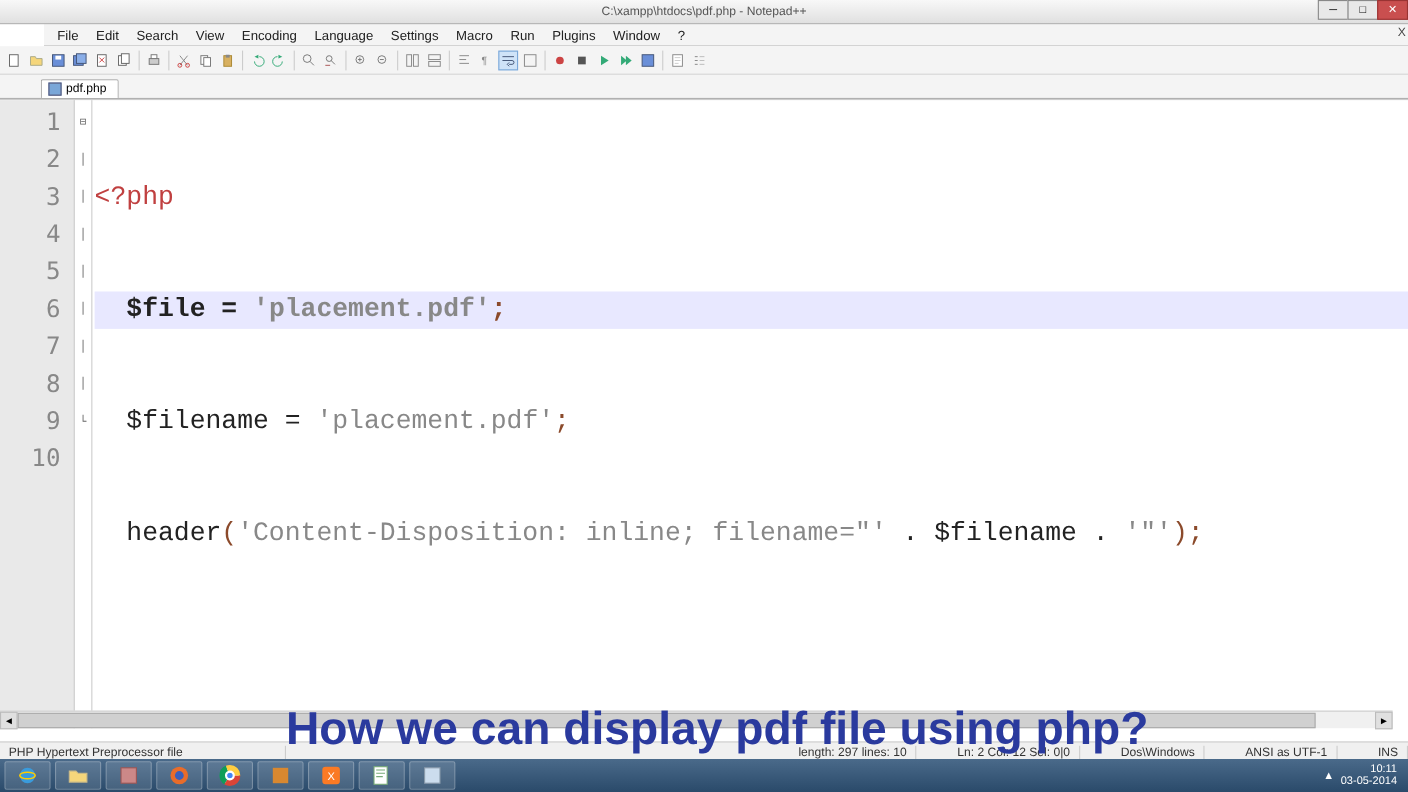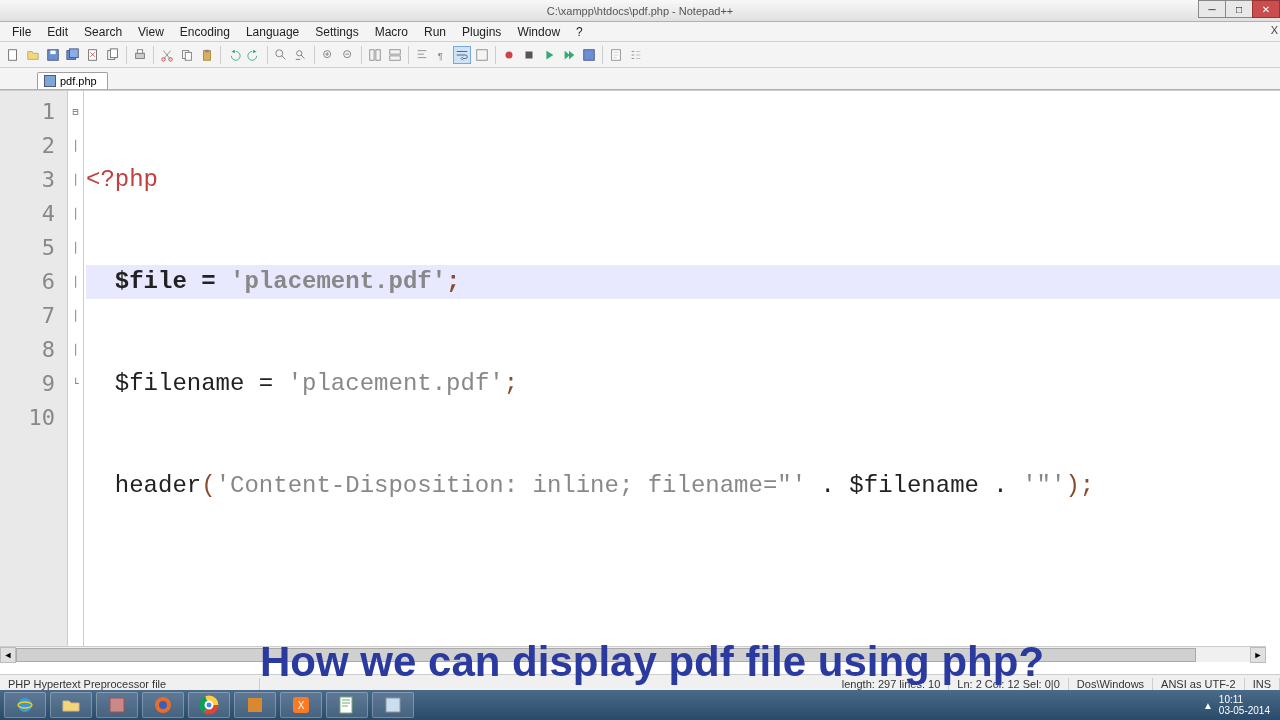--- a/index.html
+++ b/index.html
@@ -7,21 +7,21 @@
 
 
 .titlebar { height:22px; background:linear-gradient(#f8f8f8,#e0e0e0); border-bottom:1px solid #b0b0b0; display:flex; align-items:center; position:relative;text-align:center; }
 .titlebar .title { position:absolute; left:50%; transform:translateX(-50%); color:#555; font-size:11px; }
 .winbtns { position:absolute; right:0; top:0; display:flex; }
 .winbtn { width:28px; height:18px; border:1px solid #888; display:flex; align-items:center; justify-content:center; font-size:10px; background:#e8e8e8; margin-left:-1px; }
 .winbtn.close { background:#c94f4f; color:#fff; border-color:#933; }
 .xclose { position:absolute; right:2px; top:24px; font-size:11px; color:#444; cursor:pointer; }
 
 
-.menubar { height:20px; display:flex; align-items:center; padding:0 4px; background:#f4f4f4; border-bottom:1px solid #d0d0d0; }
+.menubar { height:20px; display:flex; align-items:center; padding:0 4px; background:#f4f4f4; border-bottom:1px solid #d0d0d0;margin-left:40px; }
 .menubar span { padding:2px 8px; font-size:12px; color:#222; }
 
 
 .toolbar { height:26px; display:flex; align-items:center; padding:0 4px; gap:2px; background:#f4f4f4; border-bottom:1px solid #d0d0d0; }
 .tbtn { width:18px; height:18px; border:1px solid transparent; display:flex; align-items:center; justify-content:center; }
 .tbtn svg { width:14px; height:14px; }
 .tsep { width:1px; height:18px; background:#ccc; margin:0 2px; }
 .tbtn.active { background:#cfe3f8; border:1px solid #7aa7d8; }
 
 
@@ -43,34 +43,34 @@
 .func { color:#222; }
 .punc { color:#8b4a2b; }
 
 
 .hscroll { position:absolute; bottom:58px; left:0; right:14px; height:16px; background:#f0f0f0; border-top:1px solid #ccc; display:flex; align-items:center; }
 .hscroll .arrow { width:16px; height:16px; background:#e0e0e0; border:1px solid #bbb; display:flex; align-items:center; justify-content:center; font-size:9px; }
 .hscroll .track { flex:1; height:16px; position:relative; }
 .hscroll .thumb { position:absolute; left:0; width:1180px; height:14px; top:1px; background:#d0d0d0; border:1px solid #aaa; }
 
 
-.statusbar { position:absolute; bottom:28px; left:0; right:0; height:18px; background:#f0f0f0; border-top:1px solid #ccc; display:flex; align-items:center; font-size:11px; color:#333; }
+.statusbar { position:absolute; bottom:28px; left:0; right:0; height:18px; background:#f0f0f0; border-top:1px solid #ccc; display:flex; align-items:center; font-size:11px; color:#333;gap:29px; }
 .statusbar .cell { padding:0 8px; border-right:1px solid #ccc; }
 .statusbar .cell:first-child { flex:0 0 260px; }
 .statusbar .spacer { flex:1; }
 
 
 .caption { position:absolute; bottom:34px; left:260px; font-size:42px; font-weight:700; color:#2a3a9e; font-family:Arial,sans-serif; white-space:nowrap; z-index:10; }
 
 
 .taskbar { position:absolute; bottom:0; left:0; right:0; height:30px; background:linear-gradient(#4a6a8a,#2a4a6a); display:flex; align-items:center; padding:0 4px; gap:4px; }
 .tbicon { width:42px; height:26px; background:rgba(255,255,255,0.12); border:1px solid rgba(255,255,255,0.25); border-radius:2px; display:flex; align-items:center; justify-content:center; }
 .tbicon svg { width:20px; height:20px; }
 .tray { margin-left:auto; display:flex; align-items:center; color:#fff; font-size:10px; gap:6px; padding-right:6px; }
-.tray .clock { text-align:left; line-height:11px; }
+.tray .clock { text-align:right; line-height:11px; }
 </style>
 </head>
 <body>
 
 <div class="titlebar">
   <span class="title">C:\xampp\htdocs\pdf.php - Notepad++</span>
   <div class="winbtns">
     <div class="winbtn">─</div>
     <div class="winbtn">□</div>
     <div class="winbtn close">✕</div>
@@ -324,21 +324,21 @@
     </div>
   <div class="arrow">►</div>
 </div>
 
 <div class="statusbar">
   <div class="cell">PHP Hypertext Preprocessor file</div>
   <div class="spacer"></div>
   <div class="cell">length: 297   lines: 10</div>
   <div class="cell">Ln: 2   Col: 12   Sel: 0|0</div>
   <div class="cell">Dos\Windows</div>
-  <div class="cell">ANSI as UTF-2</div>
+  <div class="cell">ANSI as UTF-1</div>
   <div class="cell">INS</div>
 </div>
 
 <div class="caption">How we can display pdf file using php?</div>
 
 <div class="taskbar">
   <div class="tbicon">
       <svg viewBox="0 0 20 20">
         <circle cx="10" cy="10" r="7" fill="#3a9bdc"></circle>
         <ellipse cx="10" cy="10" rx="7" ry="3" fill="none" stroke="#fc0" stroke-width="1.4"></ellipse>

